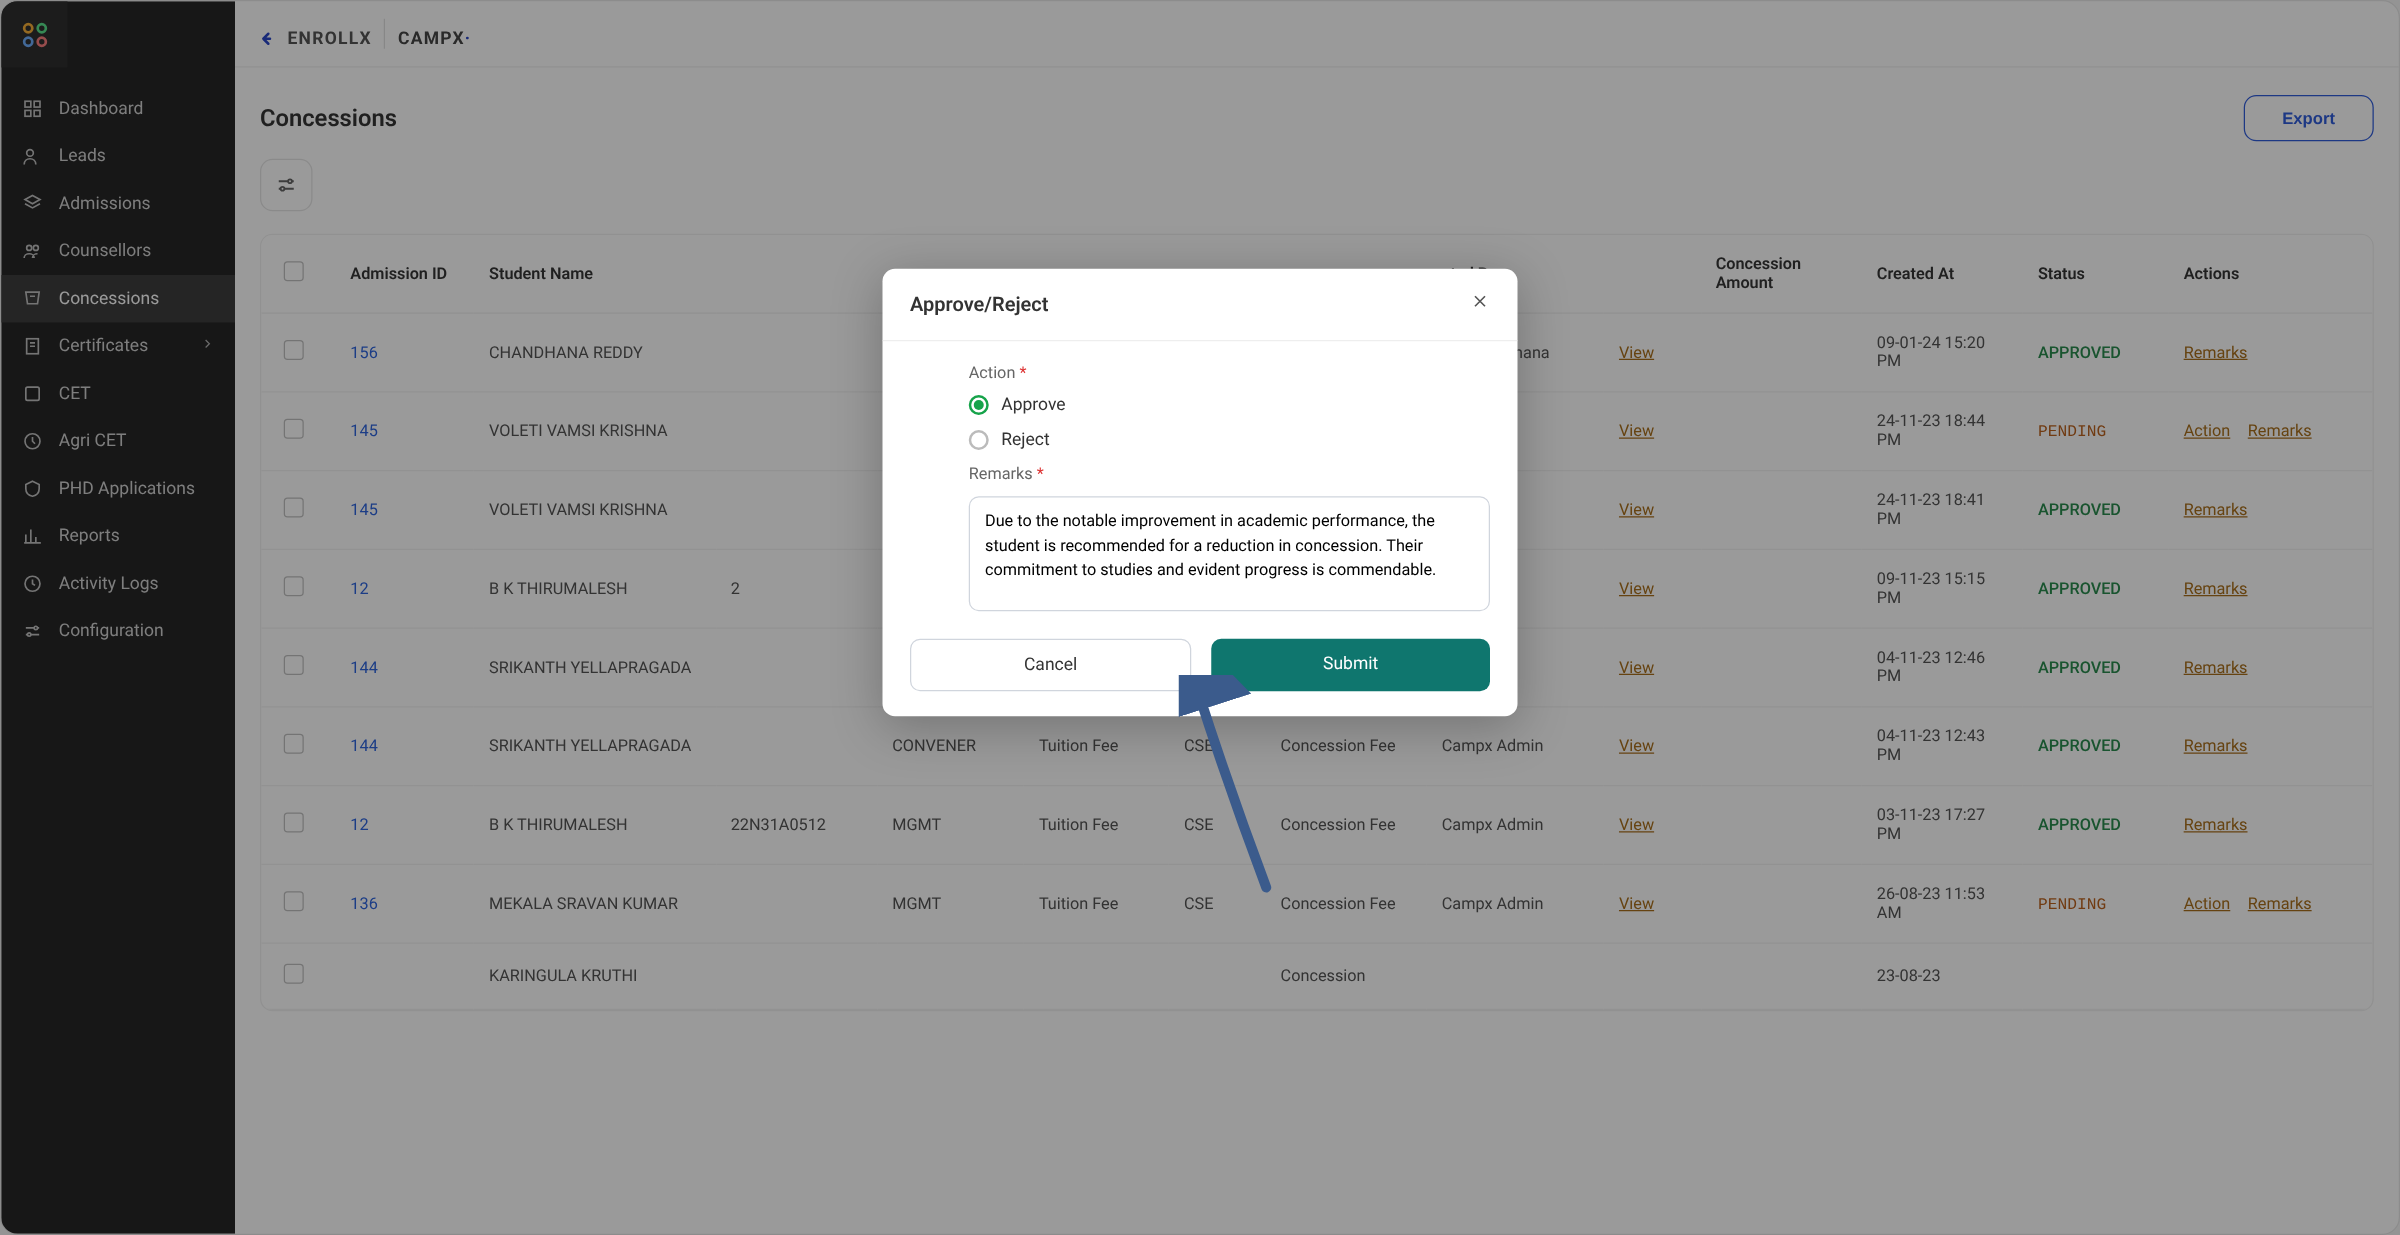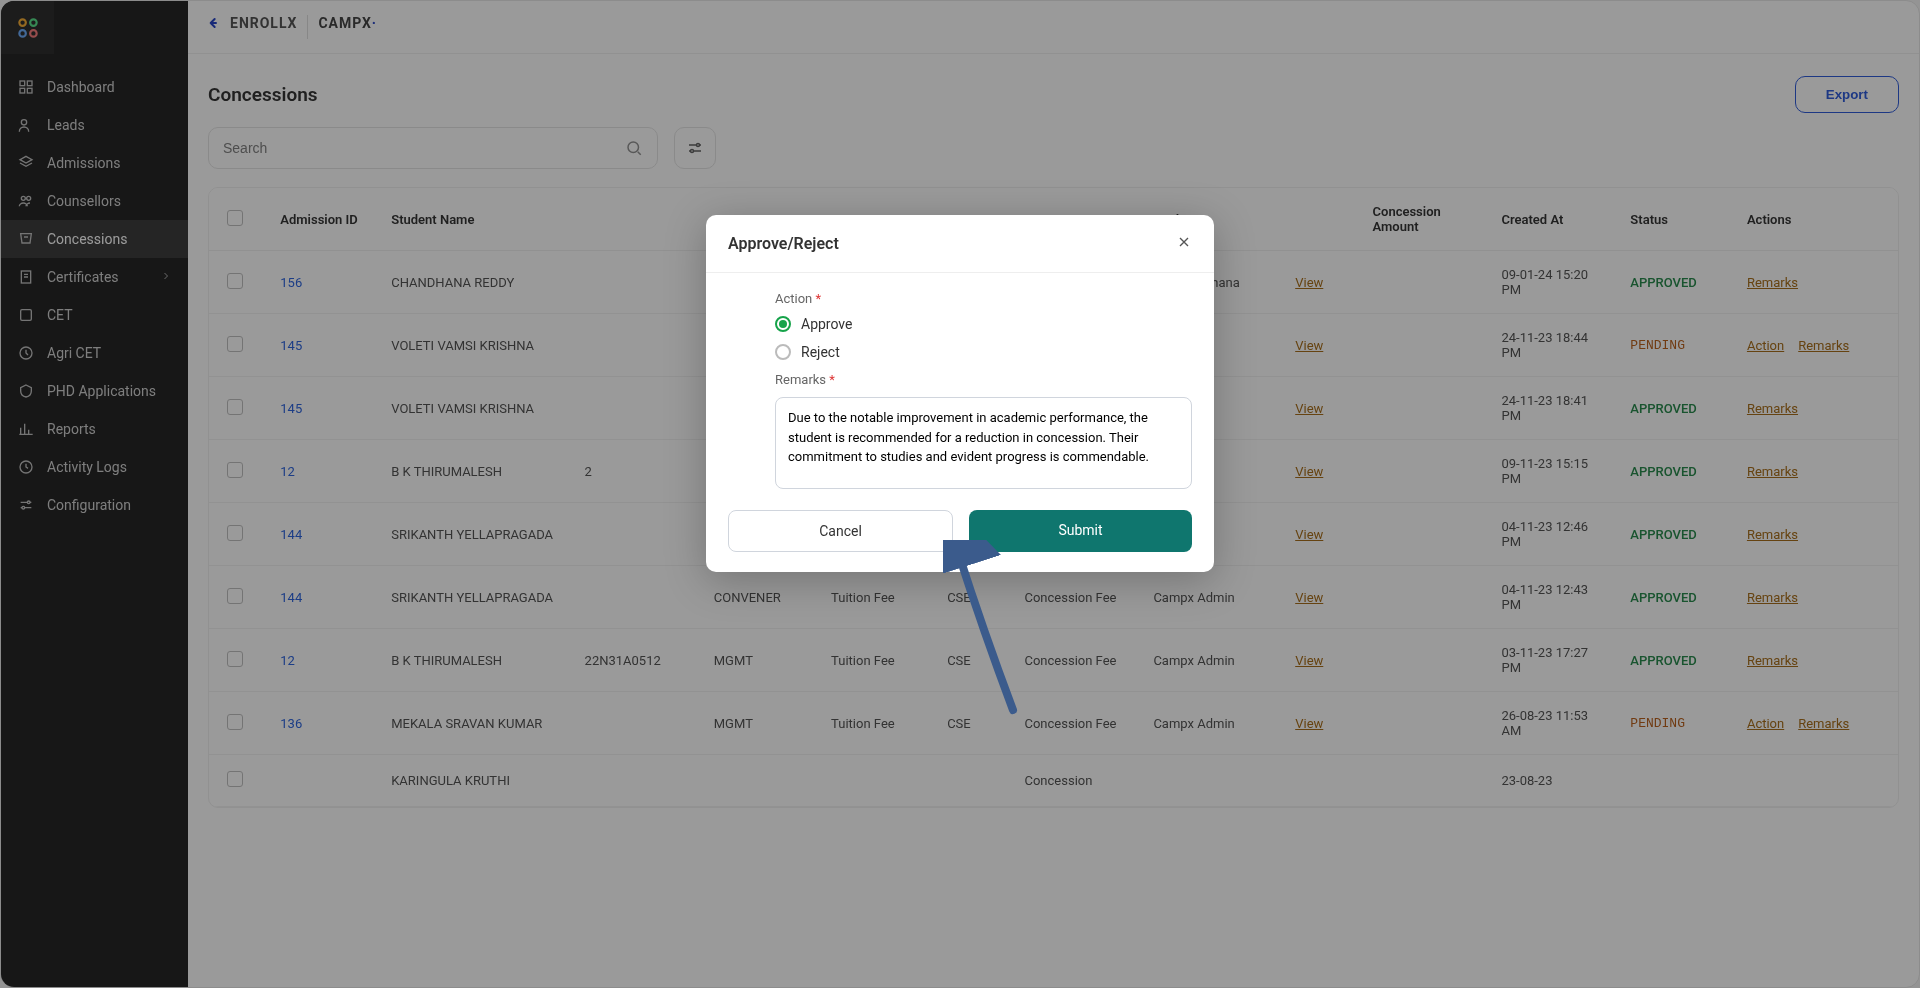--- a/index.html
+++ b/index.html
@@ -8,21 +8,21 @@
   .sidebar { width:187px; background:#111; color:#ccc; display:flex; flex-direction:column; }
   .logo-sq { width:53px; height:53px; background:#1a1a1a; display:flex; align-items:center; justify-content:center; }
   .logo-sq svg { width:26px; height:26px; }
   .nav { padding-top:14px; }
   .nav-item { display:flex; align-items:center; gap:12px; padding:10px 16px; color:#ccc; font-size:14px; cursor:pointer; }
   .nav-item.active { background:#2b2b2b; color:#fff; }
   .nav-item .chev { margin-left:auto; }
   .nav-icon { width:18px; height:18px; display:inline-flex; align-items:center; justify-content:center; color:#bbb; }
   .main { flex:1; display:flex; flex-direction:column; }
   .topbar { height:53px; border-bottom:1px solid #eee; display:flex; align-items:center; padding:0 20px; gap:16px; }
-  .brand { display:flex; align-items:flex-start; gap:10px; }
+  .brand { display:flex; align-items:flex-end; gap:10px; }
   .brand-sep { width:1px; height:24px; background:#ddd; }
   .brand-text { font-weight:700; letter-spacing:1px; color:#333; }
   .brand-enroll { font-weight:700; letter-spacing:1px; color:#444; display:flex; align-items:center; gap:6px;}
   .top-right { margin-left:auto; display:flex; align-items:center; gap:22px; }
   .uni-select { border:1px solid #ddd; border-radius:10px; padding:10px 16px; display:flex; align-items:center; gap:48px; min-width:205px; cursor:pointer; color:#555; font-size:13px;}
   .help { font-weight:600; cursor:pointer; }
   .avatar { width:38px; height:38px; border-radius:50%; background:#555; color:#fff; display:flex; align-items:center; justify-content:center; font-size:13px; font-weight:600; }
   .content { flex:1; padding:22px 20px; overflow:hidden; position:relative; }
   .page-head { display:flex; align-items:center; justify-content:space-between; }
   .page-title { font-size:19px; font-weight:600; color:#222; }
@@ -213,27 +213,20 @@
     </div>
 
     <div class="content">
       <div class="page-head">
         <h1 class="page-title">Concessions</h1>
         <button class="export-btn">Export</button>
       </div>
 
       <div class="search-row">
         <div class="search-ctrls">
-          <div class="search-box">
-            <input type="text" placeholder="Search" style="">
-            <svg width="18" height="18" viewBox="0 0 24 24">
-                <circle cx="11" cy="11" r="7" stroke="#888" stroke-width="2" fill="none"></circle>
-                <path d="M21 21l-4-4" stroke="#888" stroke-width="2"></path>
-              </svg>
-          </div>
           <div class="filter-btn">
             <svg width="18" height="18" viewBox="0 0 24 24">
                 <path d="M4 8h10M18 8h2M4 16h2M10 16h10" stroke="#555" stroke-width="2"></path>
                 <circle cx="16" cy="8" r="2" stroke="#555" stroke-width="2" fill="none"></circle>
                 <circle cx="8" cy="16" r="2" stroke="#555" stroke-width="2" fill="none"></circle>
               </svg>
           </div>
         </div>
       </div>
 

